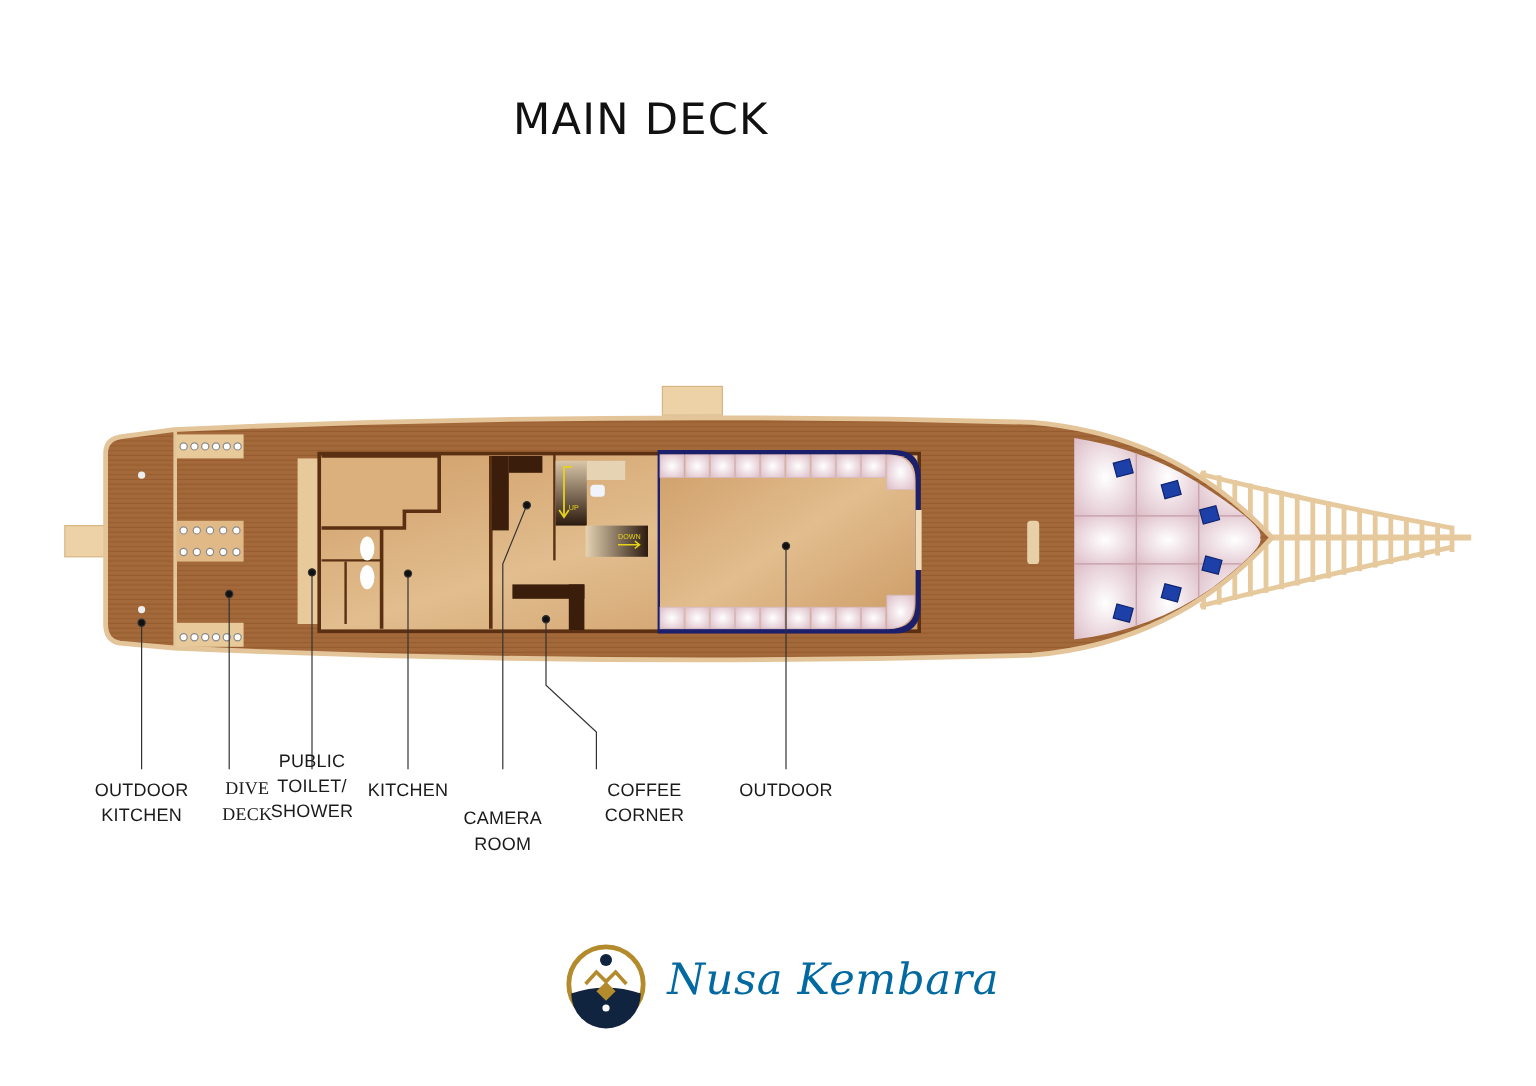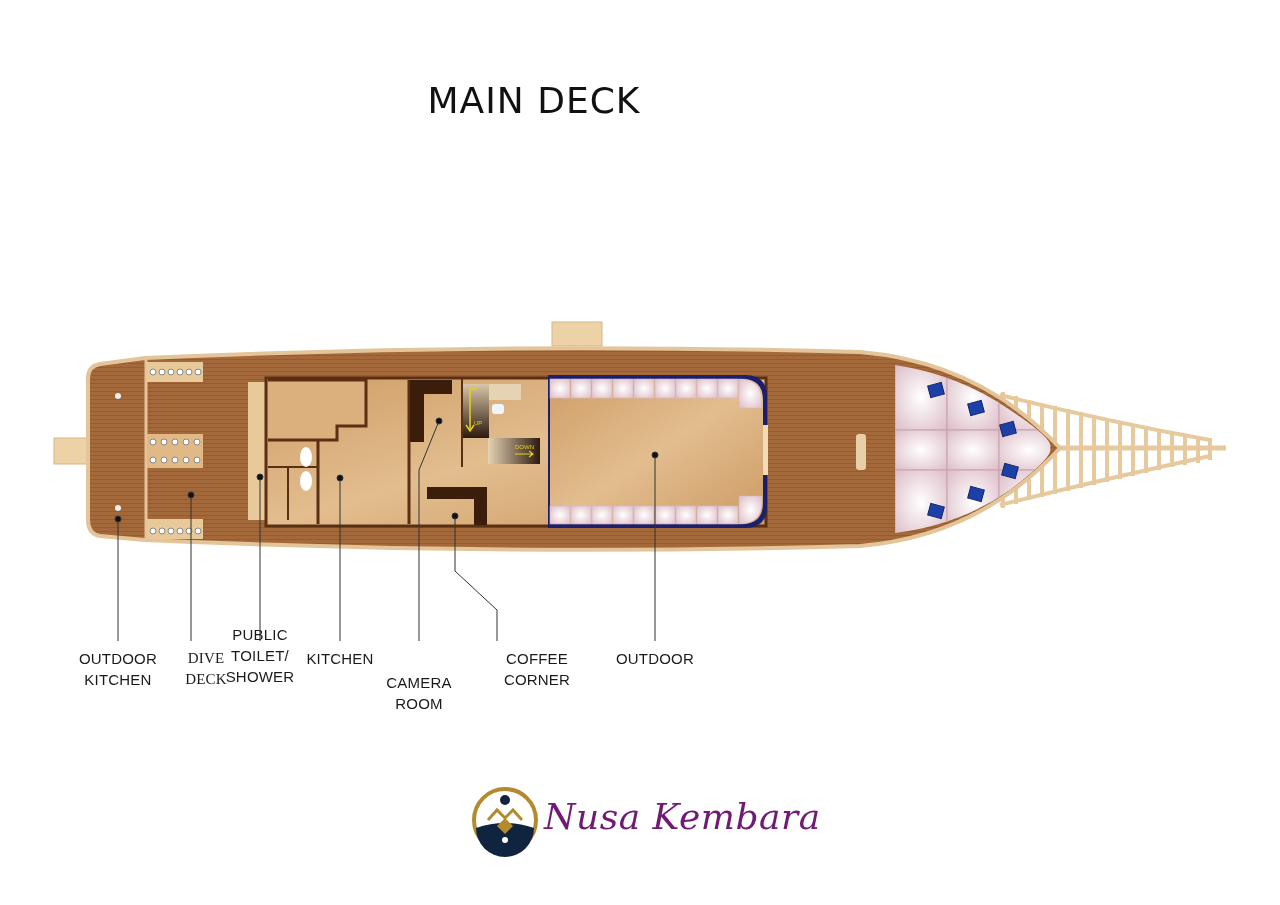--- a/index.html
+++ b/index.html
@@ -1,20 +1,20 @@
 <!DOCTYPE html>
 <html><head>
 <meta charset="utf-8">
 <style>
   html, body { margin: 0; padding: 0; background: #ffffff; }
   body { width: 1280px; height: 905px; position: relative; overflow: hidden; font-family: "Liberation Sans", sans-serif; }
   .title { position: absolute; left: 0; width: 1068px; top: 80px; text-align: center; font-family: "DejaVu Sans", sans-serif; font-weight: normal; font-size: 36px; letter-spacing: 1px; color: #111; }
   svg.plan { position: absolute; left: 0; top: 0; }
   .label { position: absolute; font-size: 15px; line-height: 21px; color: #1a1a1a; text-align: center; white-space: pre-line; transform: translateX(-50%); letter-spacing: 0.2px; }
-  .logo-text { position: absolute; left: 544px; top: 796px; font-family: "DejaVu Serif", serif; font-style: italic; font-size: 36px; color: #701a75; letter-spacing: 0.5px; }
+  .logo-text { position: absolute; left: 556px; top: 796px; font-family: "DejaVu Serif", serif; font-style: italic; font-size: 36px; color: #0369a1; letter-spacing: 0.5px; }
 </style>
 </head>
 <body>
 
 <div class="title">MAIN DECK</div>
 
 <svg class="plan" width="1280" height="905" viewBox="0 0 1280 905">
   <defs>
     <pattern id="planks" width="8" height="4" patternUnits="userSpaceOnUse">
       <rect width="8" height="4" fill="#a3693a"></rect>

